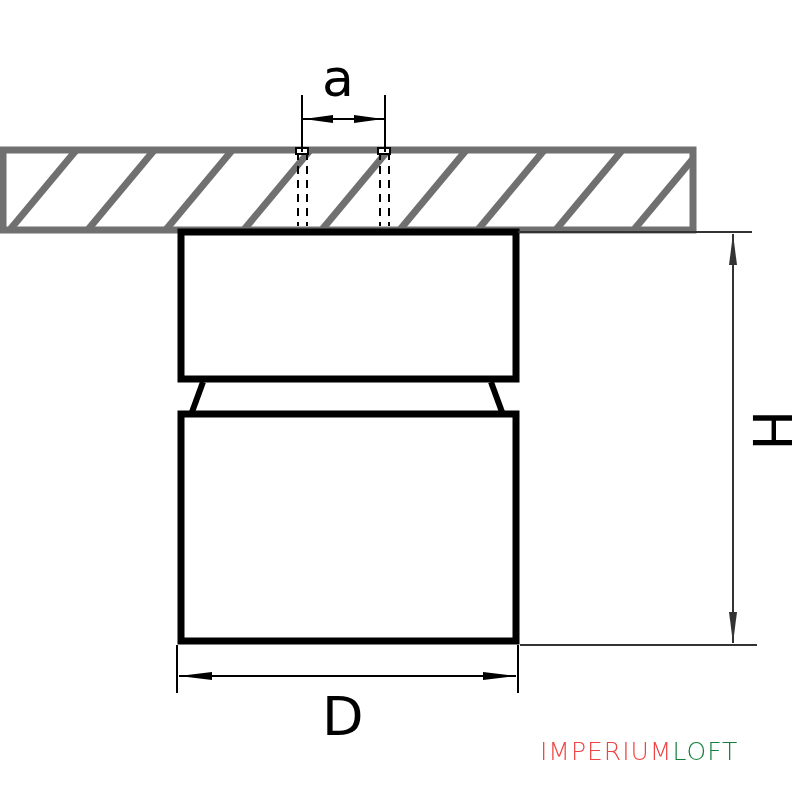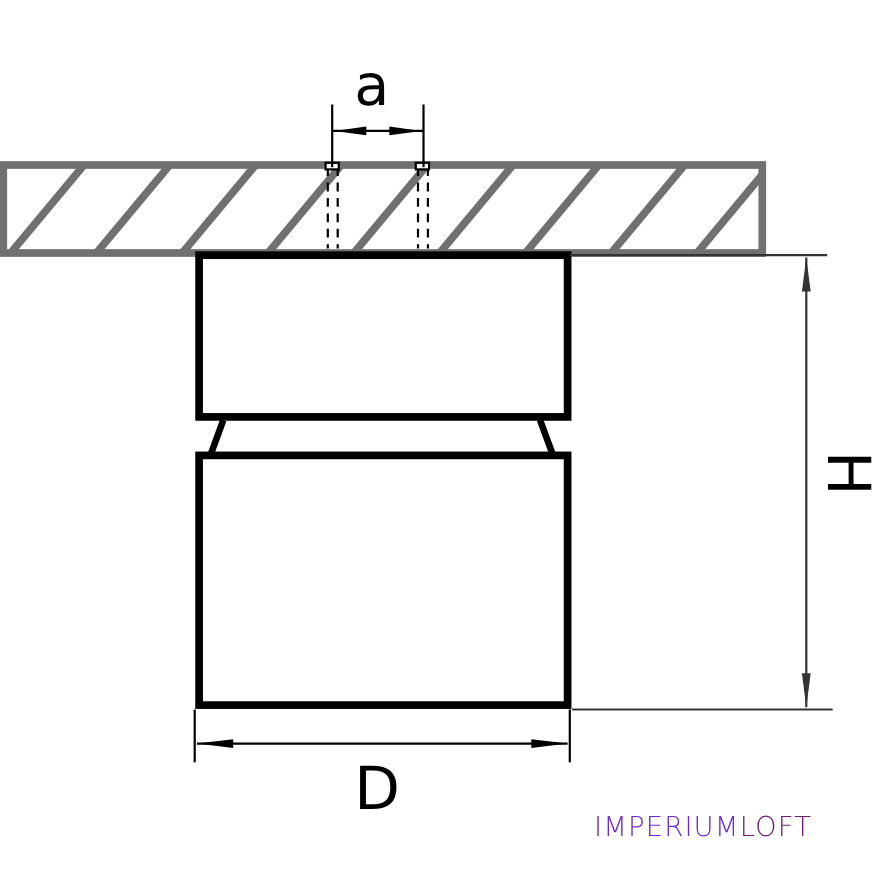--- a/index.html
+++ b/index.html
@@ -3,22 +3,22 @@
 <meta charset="utf-8">
 <style>
   html, body { margin: 0; padding: 0; background: #ffffff; }
   body { width: 800px; height: 800px; position: relative; overflow: hidden; font-family: "Liberation Sans", sans-serif; }
   svg.drawing { position: absolute; left: 0; top: 0; }
   .label { position: absolute; color: #000; font-family: "DejaVu Sans", sans-serif; line-height: 1; }
   .label-a { left: 322px; top: 52px; font-size: 52px; }
   .label-d { left: 322px; top: 690px; font-size: 54px; }
   .label-h { left: 745px; top: 410px; font-size: 54px; transform: rotate(90deg); transform-origin: 0 0; left: 798px; }
   .watermark { position: absolute; left: 540px; top: 737px; font-size: 25px; letter-spacing: 1px; font-family: "DejaVu Sans", sans-serif; font-weight: 300; }
-  .wm-1 { color: #6d28d9; }
-  .wm-2 { color: #701a75; }
+  .wm-1 { color: #ef4444; }
+  .wm-2 { color: #15803d; }
 </style>
 </head>
 <body>
 
 <svg class="drawing" width="800" height="800" viewBox="0 0 800 800">
   <defs>
     <clipPath id="ceilClip">
         <rect x="6" y="152" width="686" height="76"></rect>
       </clipPath>
   </defs>

